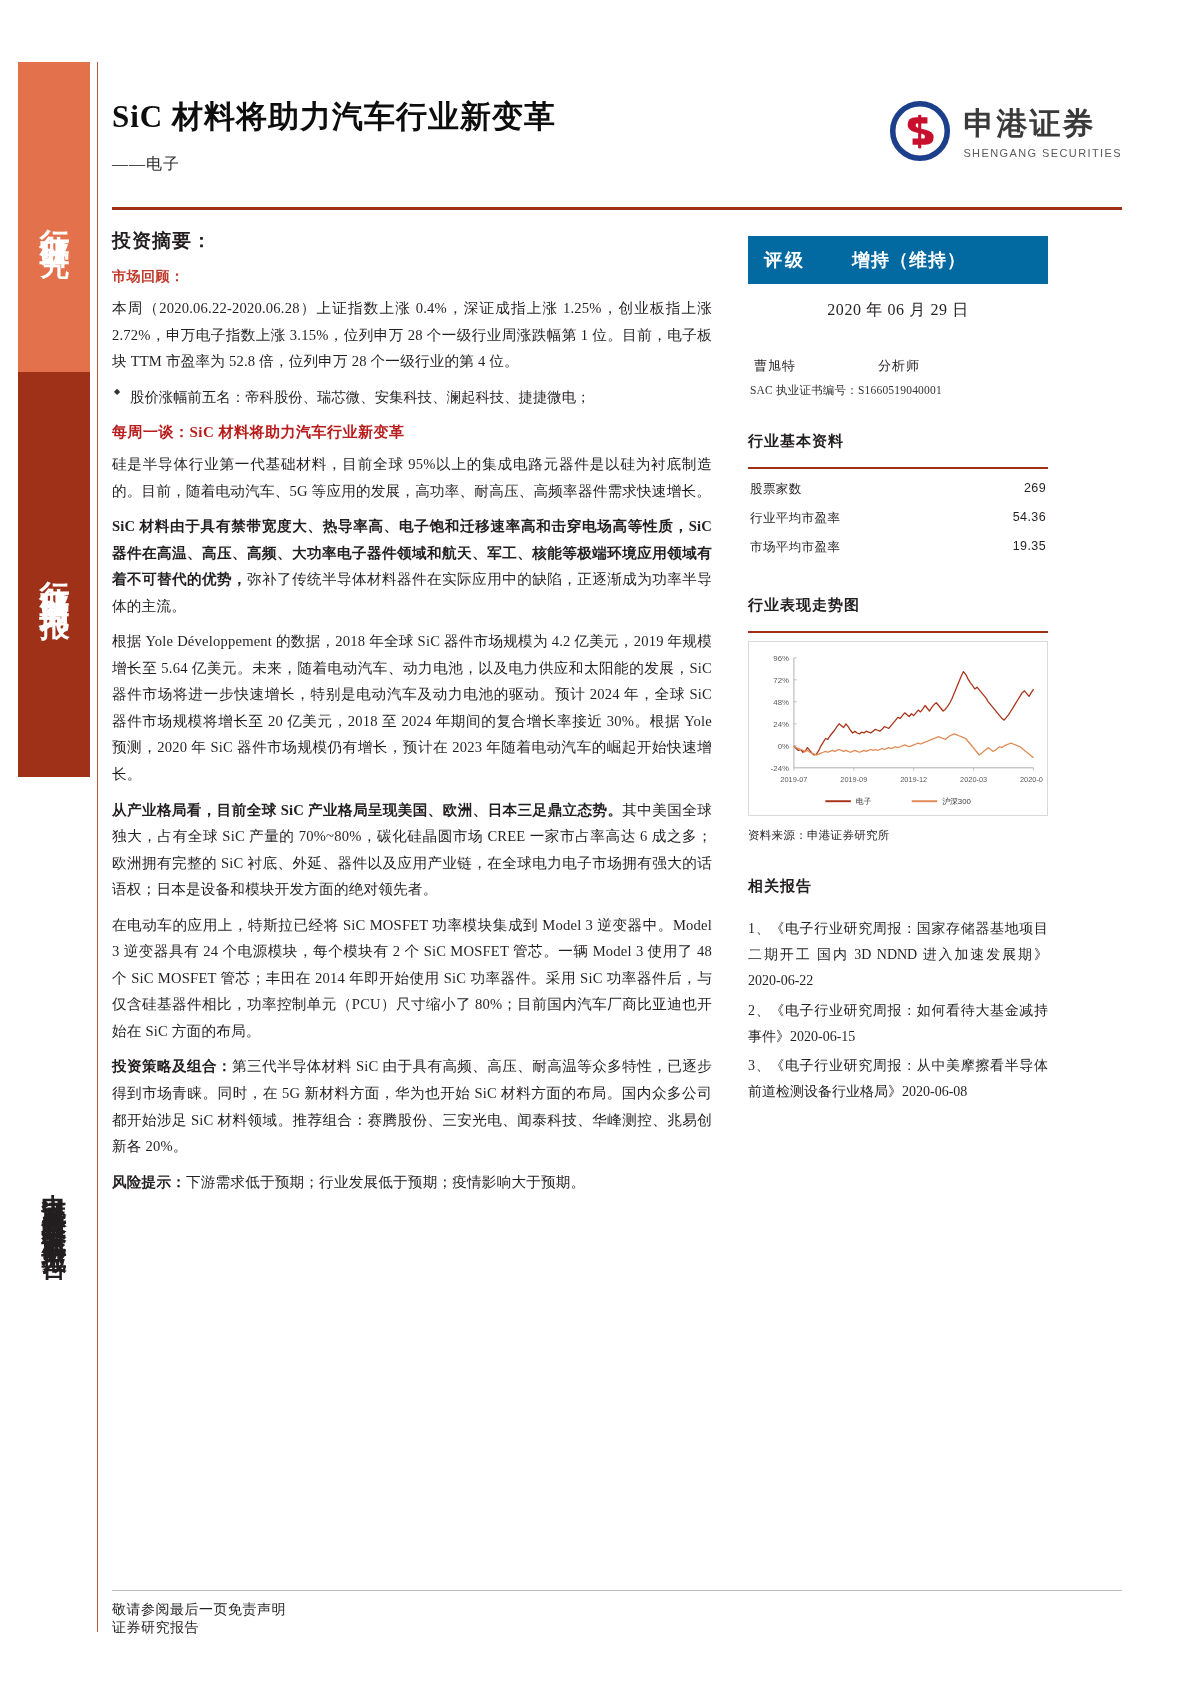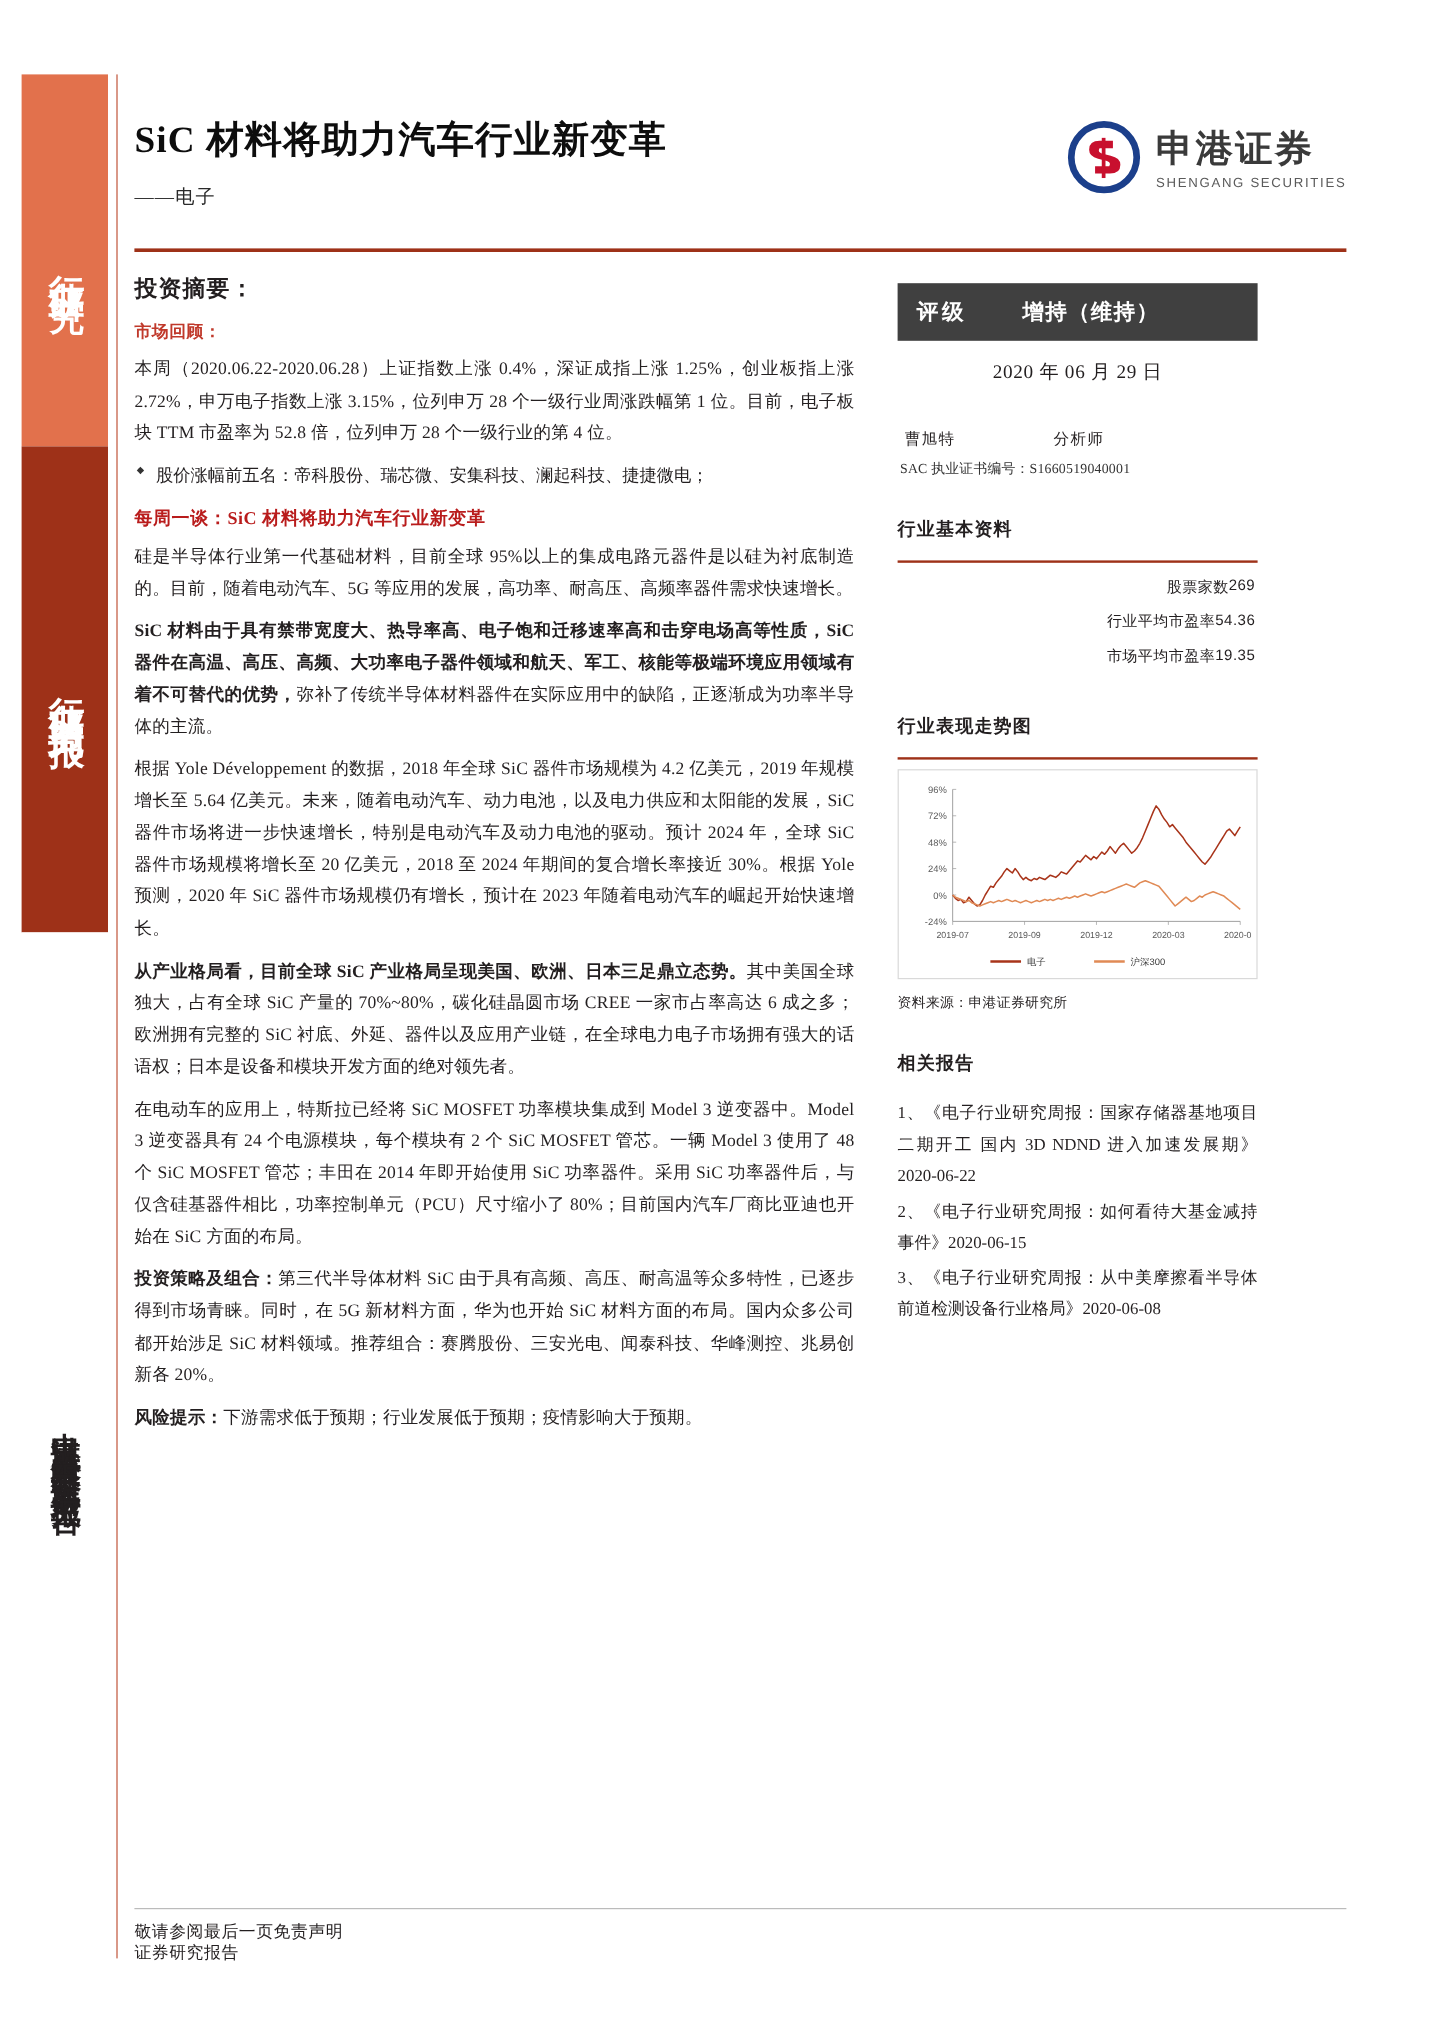--- a/index.html
+++ b/index.html
@@ -47,35 +47,35 @@
   .sub-head { font-size: 14px; font-weight: 700; color: #c0392b; margin-bottom: 9px; letter-spacing: .5px; }
   .sub-head.redtopic { font-size: 15px; color: #b91c1c; margin-top: 12px; margin-bottom: 9px; }
   p.para { font-size: 14.6px; line-height: 1.82; text-align: justify; margin-bottom: 9px; letter-spacing: .2px; }
   .bullets { list-style: none; margin: 2px 0 8px 0; }
   .bullets li { font-size: 14.4px; line-height: 1.9; position: relative; padding-left: 18px; }
   .bullets li::before { content: "\25C6"; position: absolute; left: 2px; top: 0; font-size: 8px; color: #333; }
   .lead { font-weight: 700; }
 
   
   .rail { position: absolute; left: 748px; top: 236px; width: 300px; }
-  .rating-bar { background: #404040; color: #ffffff; height: 48px; display: flex; align-items: center;
+  .rating-bar { background: #0369a1; color: #ffffff; height: 48px; display: flex; align-items: center;
                 padding: 0 16px; }
   .rating-label { font-size: 18px; font-weight: 700; letter-spacing: 3px; }
   .rating-value { font-size: 18px; font-weight: 700; letter-spacing: 1px; margin-left: 46px; }
   .report-date { font-size: 16px; margin-top: 16px; text-align: center; letter-spacing: .6px; }
 
   .analyst-row { margin-top: 36px; display: flex; font-size: 13px; letter-spacing: 1px; }
   .analyst-name { width: 130px; padding-left: 6px; }
   .analyst-role { }
   .sac-line { font-size: 11.5px; margin-top: 8px; padding-left: 2px; color: #333; letter-spacing: .2px; }
 
   .rail-sec { margin-top: 34px; }
   .rail-title { font-size: 15px; font-weight: 700; letter-spacing: 1px; padding-bottom: 16px; }
   .rail-rule { height: 2px; background: #9e3118; margin-bottom: 6px; }
-  .kv { display: flex; justify-content: flex-end; font-size: 12.5px; padding: 6px 2px; letter-spacing: .4px; }
+  .kv { display: flex; justify-content: space-between; font-size: 12.5px; padding: 6px 2px; letter-spacing: .4px; }
   .kv .v { font-family: "Liberation Sans", sans-serif; }
 
   .chart-box { border: 1px solid #d9d9d9; margin-top: 8px; padding: 6px 4px 4px 4px; height: 175px; position: relative; background:#fff; }
   .src-note { font-size: 11.5px; margin-top: 12px; letter-spacing: .3px; }
 
   .reports-list { margin-top: 4px; }
   .reports-list li { list-style: none; font-size: 14px; line-height: 1.85; margin-bottom: 4px; text-align: justify; }
 
   
   .footer { position: absolute; left: 112px; top: 1590px; width: 1010px; }

